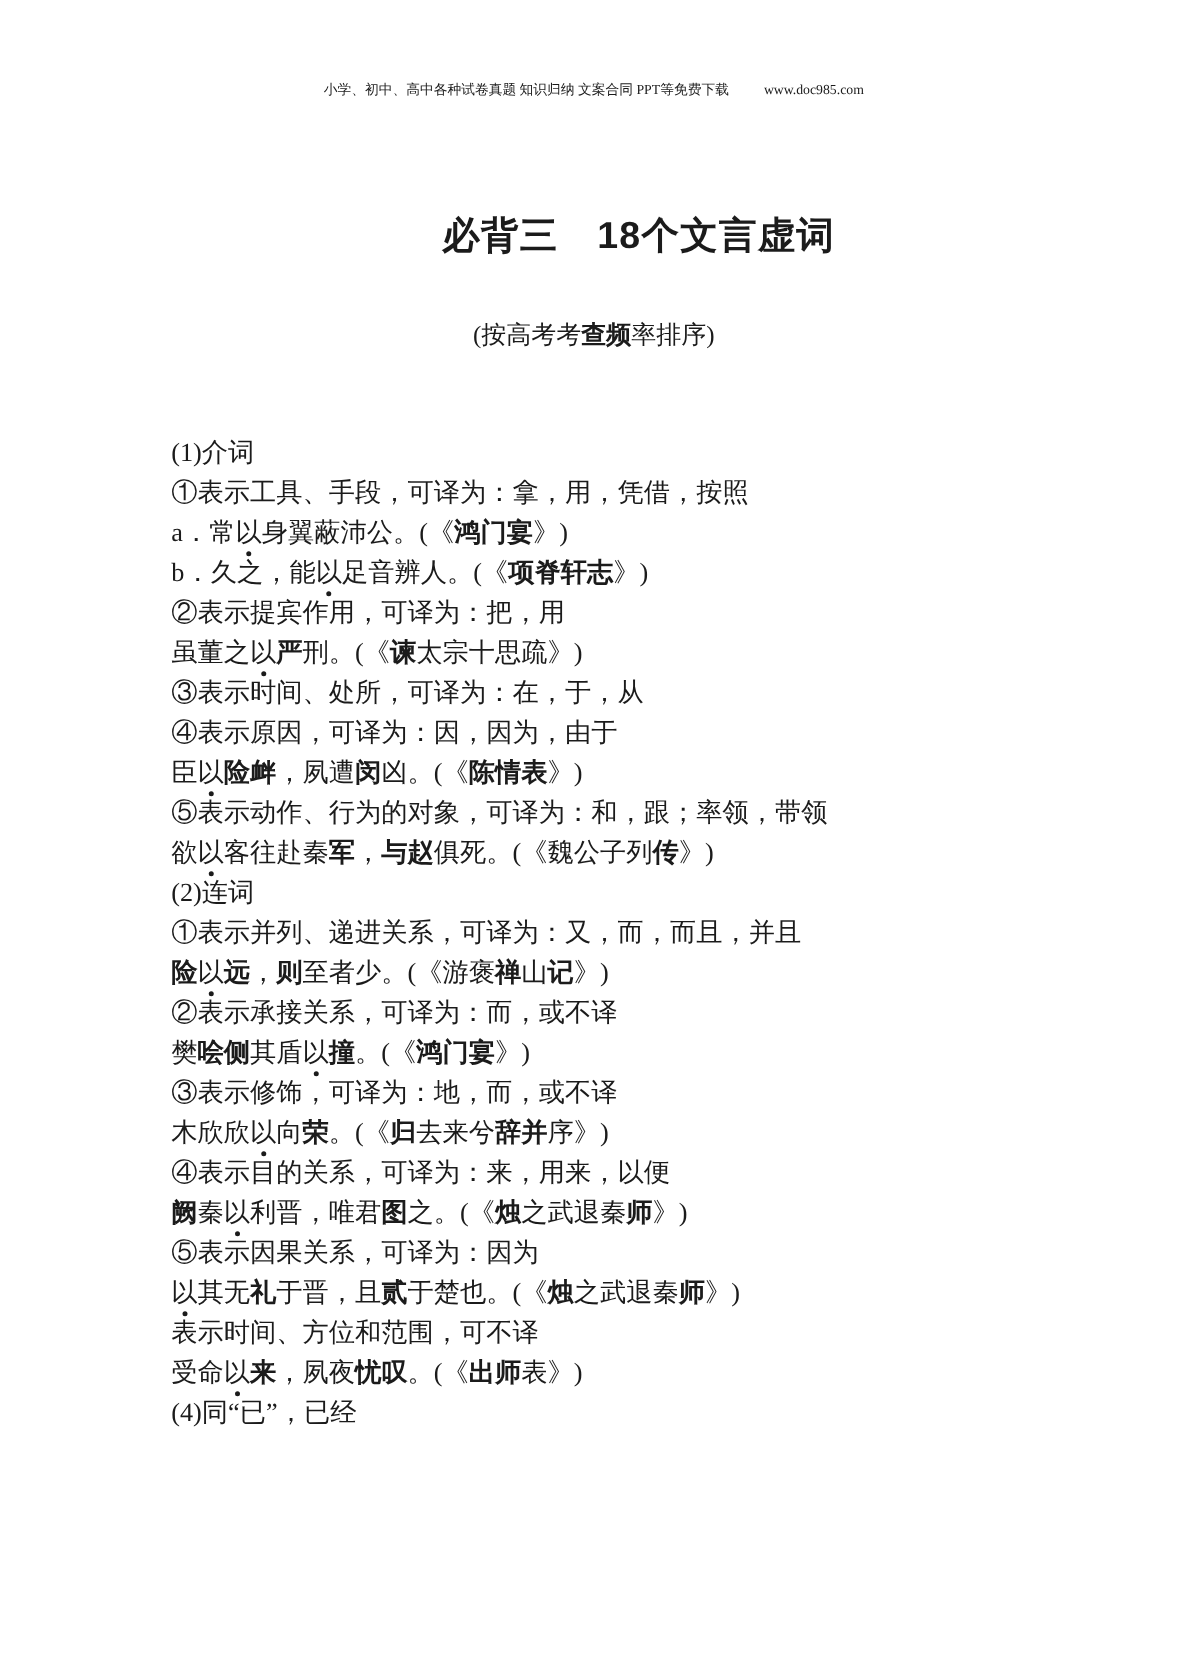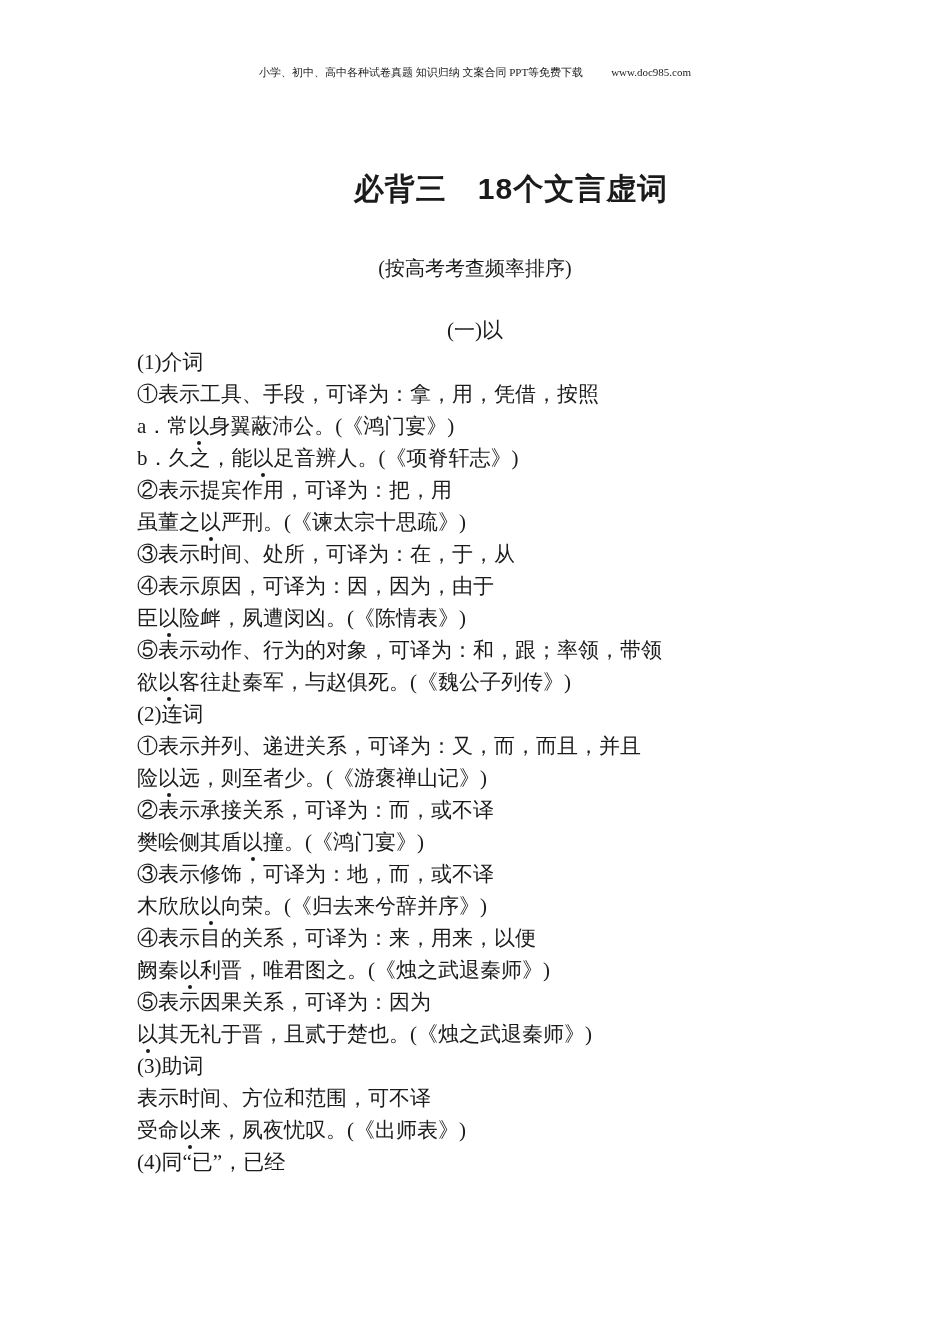--- a/index.html
+++ b/index.html
@@ -68,21 +68,21 @@
     width: 690px;
   }
   .line {
     height: 32px;
     line-height: 32px;
     font-size: 21px;
     white-space: nowrap;
   }
   
   .b {
-    font-weight: normal;
+    font-weight: bold;
     font-family: "Liberation Sans", "DejaVu Sans", sans-serif;
   }
   
   .emph {
     position: relative;
     display: inline-block;
   }
   .emph::after {
     content: "";
     position: absolute;
@@ -101,21 +101,20 @@
 <div class="page">
 
   <div class="site-header">
     <span class="promo">小学、初中、高中各种试卷真题 知识归纳 文案合同 PPT等免费下载</span><span>www.doc985.com</span>
   </div>
 
   <h1 class="doc-title">必背三　18个文言虚词</h1>
 
   <div class="doc-subtitle"><span>(按高考考</span><span class="b">查频</span><span>率排序)</span></div>
 
-  <div class="section-heading">(一)以</div>
 
   <div class="content">
       <div class="line"><span>(1)介词</span></div>
       <div class="line"><span>①表示工具、手段，可译为：拿，用，凭借，按照</span></div>
       <div class="line"><span>a．常</span><span class="emph">以</span><span>身翼蔽沛公。(《</span><span class="b">鸿门宴</span><span>》)</span></div>
       <div class="line"><span>b．久之，能</span><span class="emph">以</span><span>足音辨人。(《</span><span class="b">项脊轩志</span><span>》)</span></div>
       <div class="line"><span>②表示提宾作用，可译为：把，用</span></div>
       <div class="line"><span>虽董之</span><span class="emph">以</span><span class="b">严</span><span>刑。(《</span><span class="b">谏</span><span>太宗十思疏》)</span></div>
       <div class="line"><span>③表示时间、处所，可译为：在，于，从</span></div>
       <div class="line"><span>④表示原因，可译为：因，因为，由于</span></div>
@@ -126,19 +125,18 @@
       <div class="line"><span>①表示并列、递进关系，可译为：又，而，而且，并且</span></div>
       <div class="line"><span class="b">险</span><span class="emph">以</span><span class="b">远</span><span>，</span><span class="b">则</span><span>至者少。(《游褒</span><span class="b">禅</span><span>山</span><span class="b">记</span><span>》)</span></div>
       <div class="line"><span>②表示承接关系，可译为：而，或不译</span></div>
       <div class="line"><span>樊</span><span class="b">哙侧</span><span>其盾</span><span class="emph">以</span><span class="b">撞</span><span>。(《</span><span class="b">鸿门宴</span><span>》)</span></div>
       <div class="line"><span>③表示修饰，可译为：地，而，或不译</span></div>
       <div class="line"><span>木欣欣</span><span class="emph">以</span><span>向</span><span class="b">荣</span><span>。(《</span><span class="b">归</span><span>去来兮</span><span class="b">辞并</span><span>序》)</span></div>
       <div class="line"><span>④表示目的关系，可译为：来，用来，以便</span></div>
       <div class="line"><span class="b">阙</span><span>秦</span><span class="emph">以</span><span>利晋，唯君</span><span class="b">图</span><span>之。(《</span><span class="b">烛</span><span>之武退秦</span><span class="b">师</span><span>》)</span></div>
       <div class="line"><span>⑤表示因果关系，可译为：因为</span></div>
       <div class="line"><span class="emph">以</span><span>其无</span><span class="b">礼</span><span>于晋，且</span><span class="b">贰</span><span>于楚也。(《</span><span class="b">烛</span><span>之武退秦</span><span class="b">师</span><span>》)</span></div>
-      <div class="line"><span>(3)助词</span></div>
       <div class="line"><span>表示时间、方位和范围，可不译</span></div>
       <div class="line"><span>受命</span><span class="emph">以</span><span class="b">来</span><span>，夙夜</span><span class="b">忧叹</span><span>。(《</span><span class="b">出师</span><span>表》)</span></div>
       <div class="line"><span>(4)同“已”，已经</span></div>
     </div>
 
 </div>
 
 </body></html>

